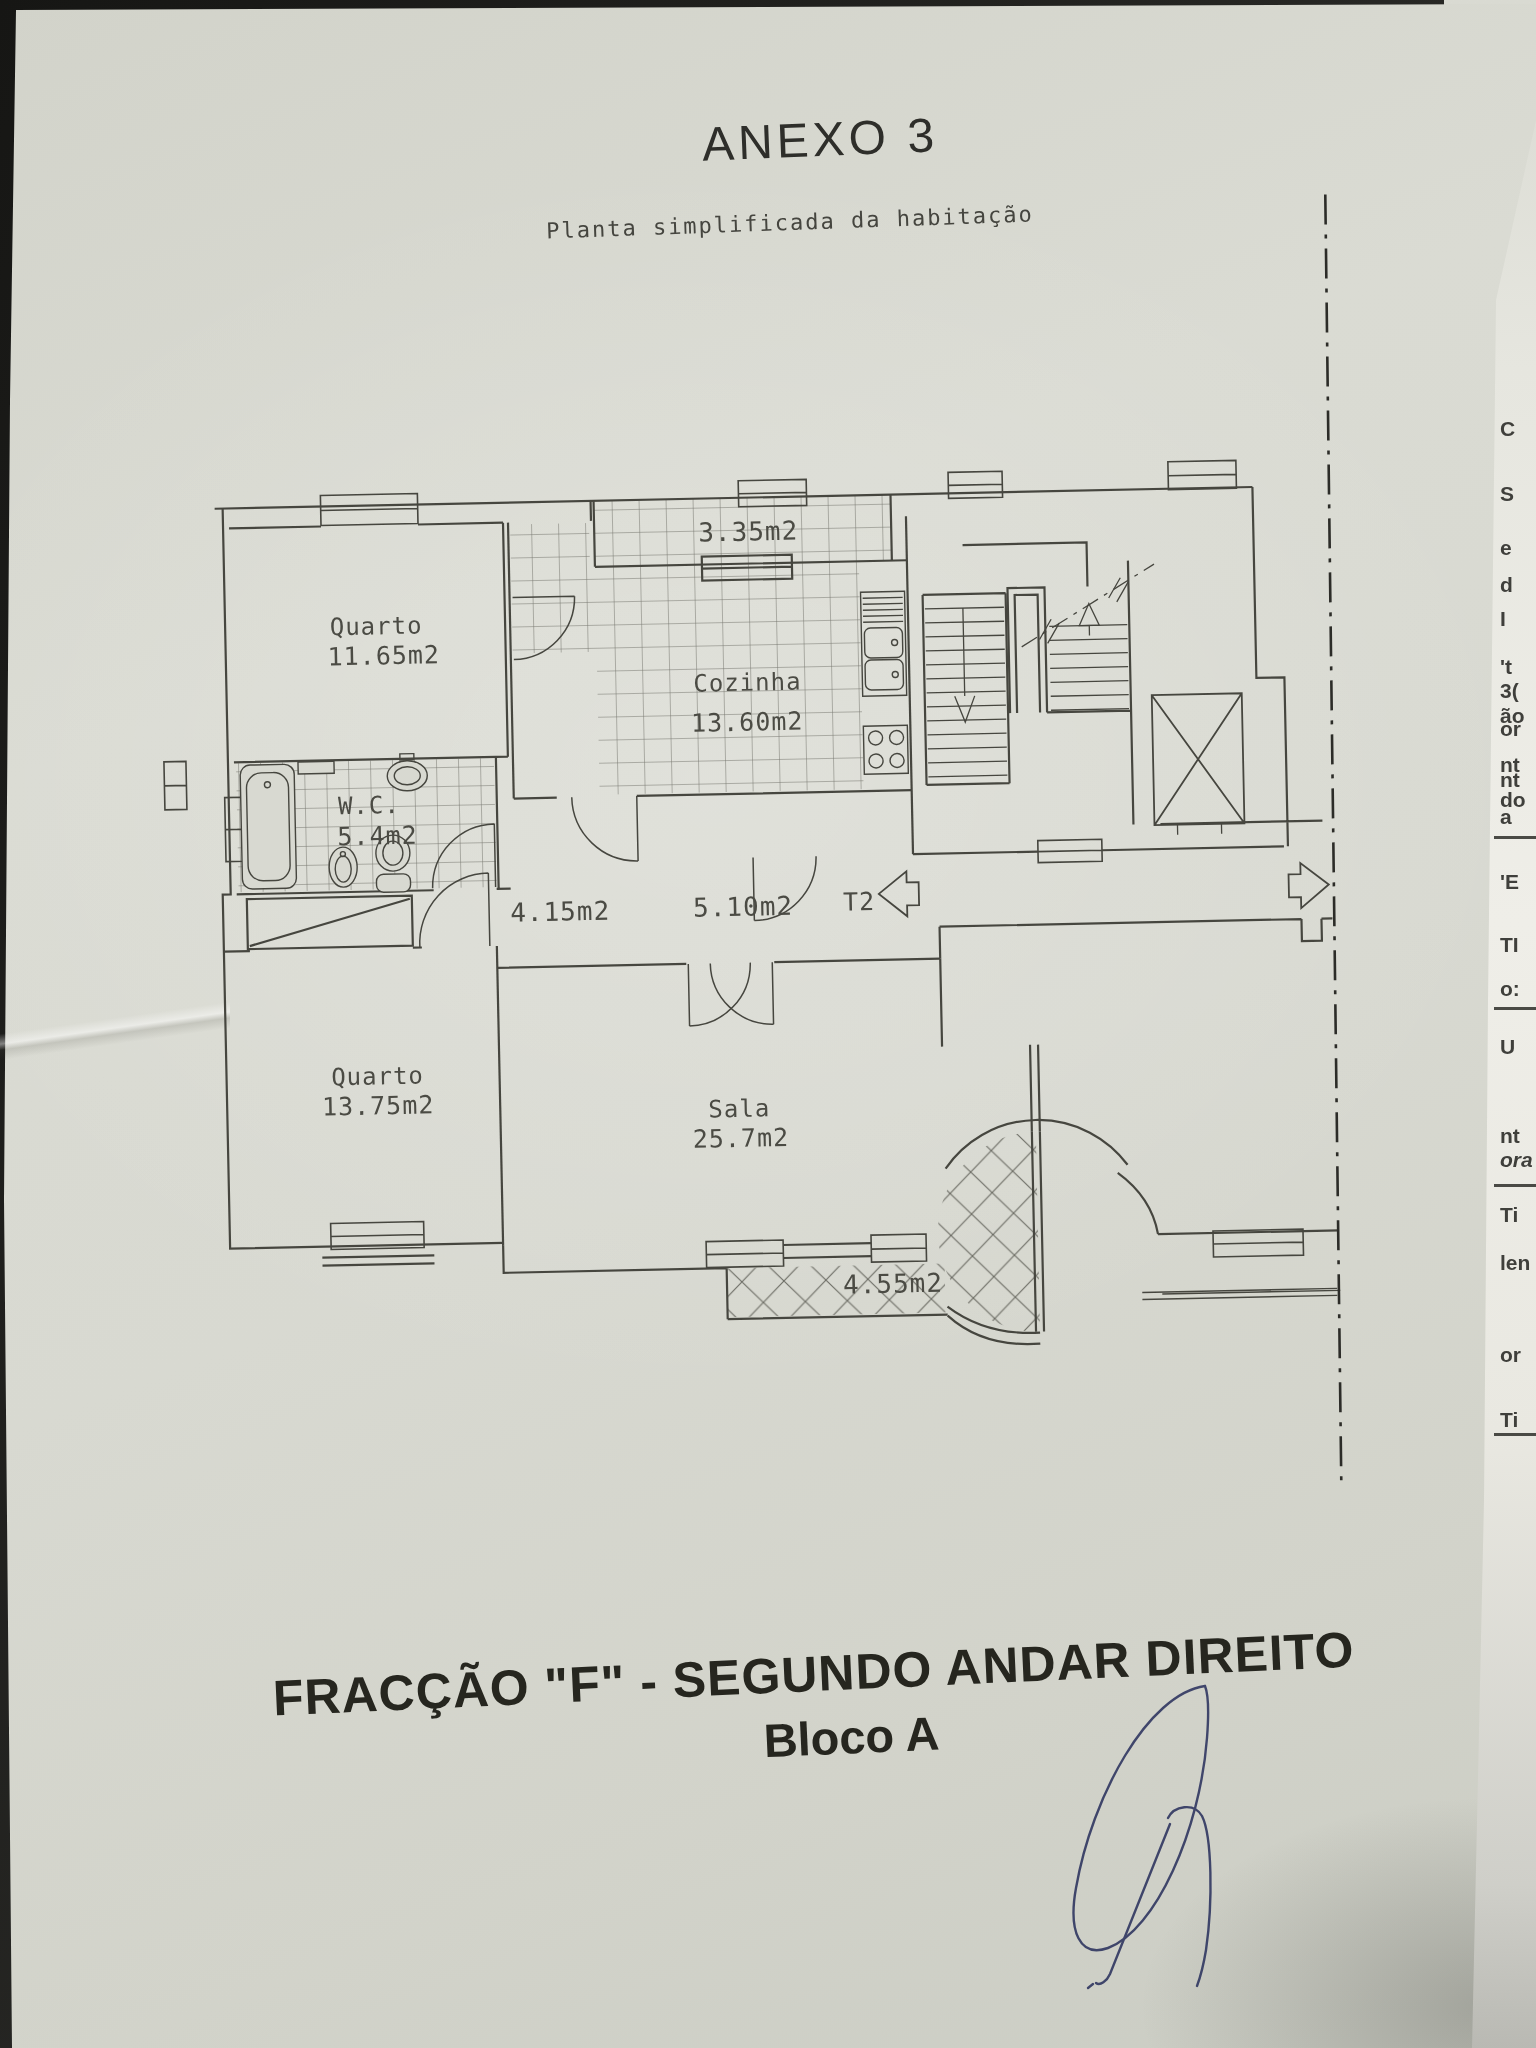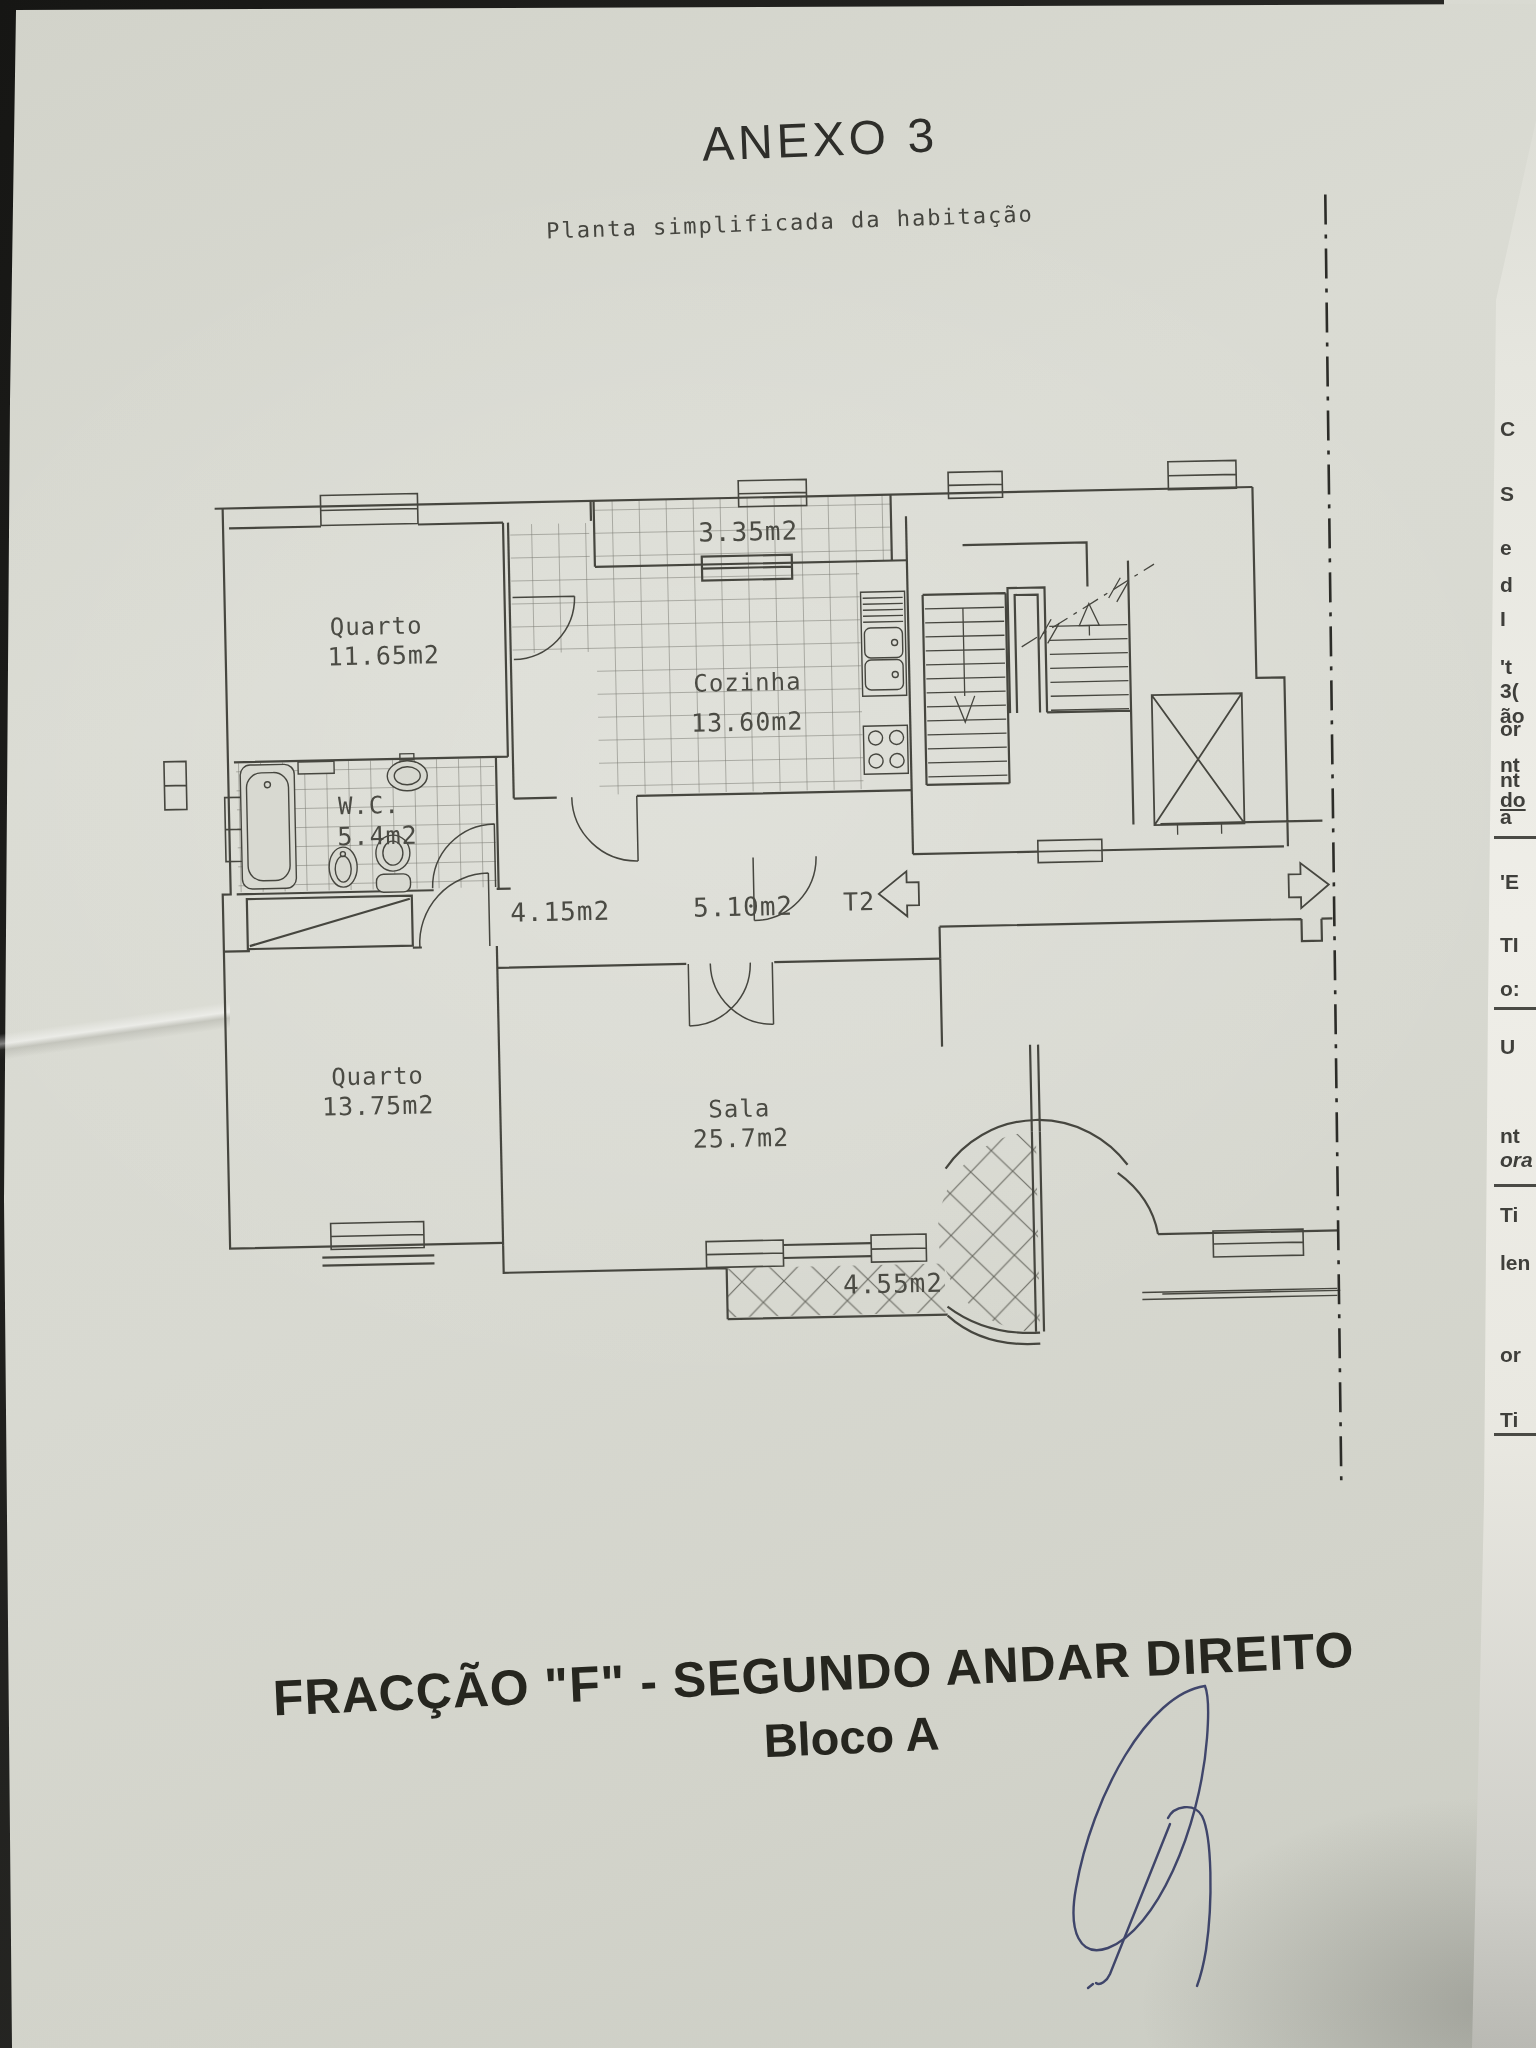--- a/index.html
+++ b/index.html
@@ -47,21 +47,21 @@
       <span class="frag" style="top: 482px;">S</span>
       <span class="frag" style="top: 536px;">e</span>
       <span class="frag" style="top: 573px;">d</span>
       <span class="frag" style="top: 607px;">I</span>
       <span class="frag" style="top: 655px;">'t</span>
       <span class="frag" style="top: 679px;">3(</span>
       <span class="frag" style="top: 717px;">or</span>
       <span class="frag" style="top: 704px;">ão</span>
       <span class="frag" style="top: 753px;">nt</span>
       <span class="frag" style="top: 768px;">nt</span>
-      <span class="frag" style="top: 788px; text-decoration: underline;">do</span>
+      <span class="frag" style="top: 788px;">do</span>
       <span class="frag" style="top: 805px;">a</span>
       <span class="frag" style="top: 870px;">'E</span>
       <span class="frag" style="top: 933px;">TI</span>
       <span class="frag" style="top: 977px;">o:</span>
       <span class="frag" style="top: 1035px;">U</span>
       <span class="frag" style="top: 1124px;">nt</span>
       <span class="frag" style="top: 1148px; font-style: italic;">ora</span>
       <span class="frag" style="top: 1203px;">Ti</span>
       <span class="frag" style="top: 1251px; text-align: right;">len</span>
       <span class="frag" style="top: 1343px;">or</span>

